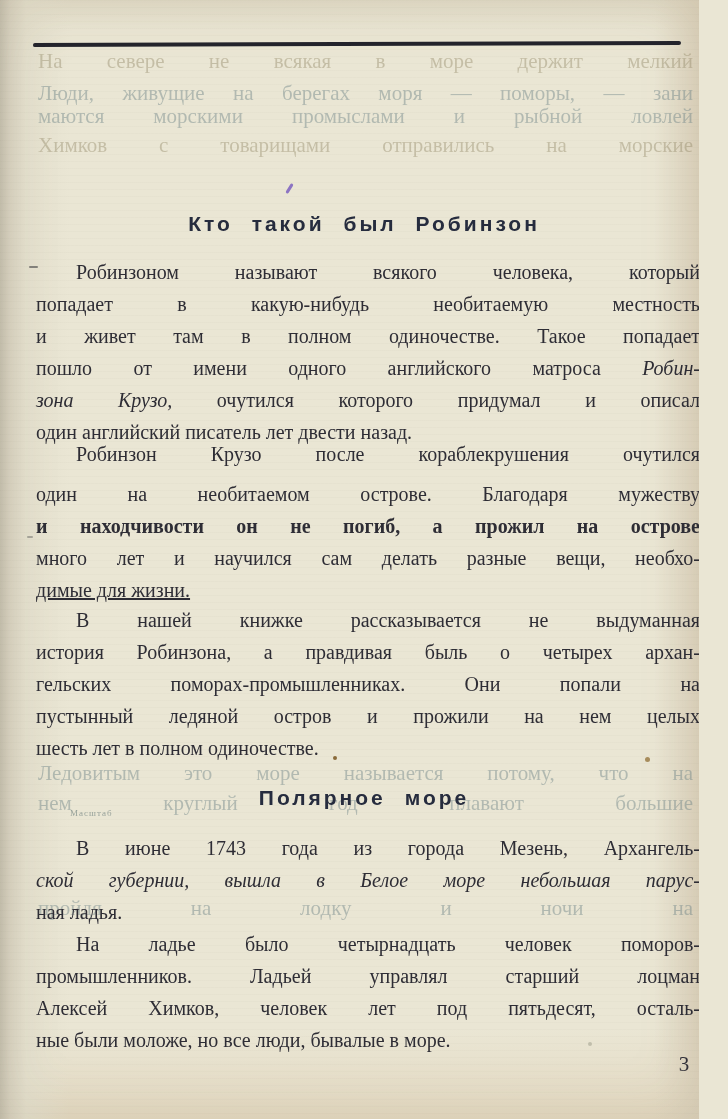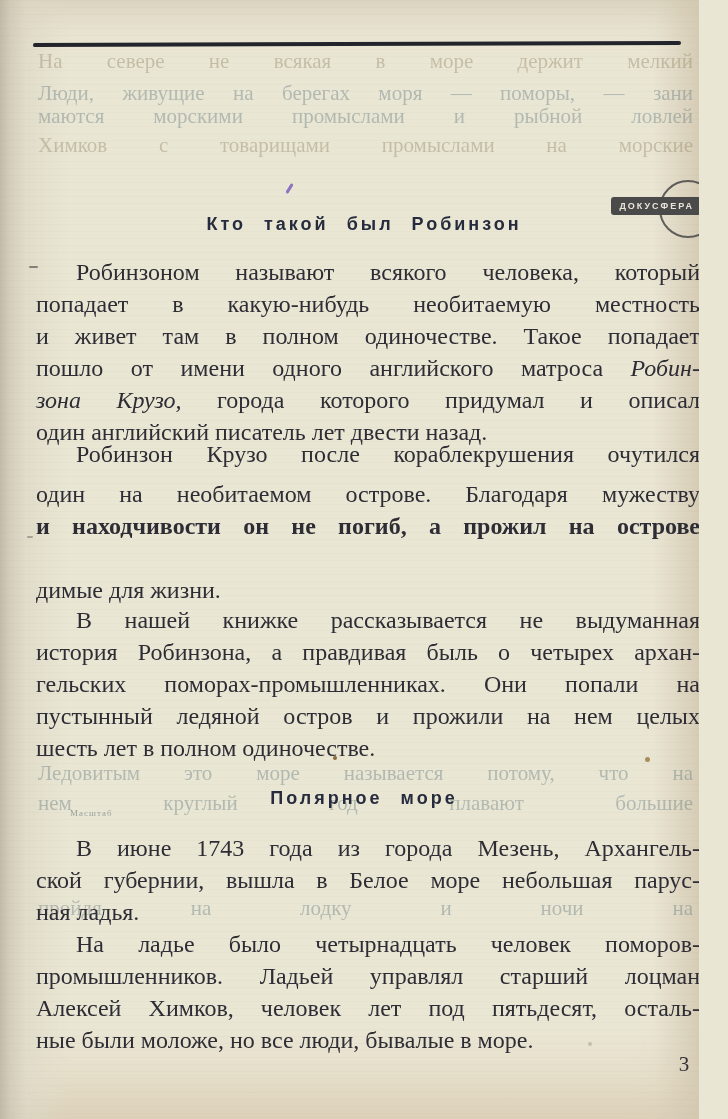--- a/index.html
+++ b/index.html
@@ -36,31 +36,31 @@
     filter:blur(0.7px);
     pointer-events:none;white-space:nowrap;overflow:hidden;
   }
   .ghost.olive{color:rgba(138,126,92,0.38);}
   .ghost.teal{color:rgba(100,125,128,0.42);}
   .ghost.tiny{font-size:9px;line-height:10px;width:auto;letter-spacing:1px;
     color:rgba(95,115,115,0.6);text-align:left;text-align-last:left;filter:blur(0.4px);}
   
   .textline{
     position:absolute;left:36px;width:664px;height:32px;
-    font-size:24px;line-height:32px;color:#2e2d35;
+    font-size:20px;line-height:32px;color:#2e2d35;
     text-align:justify;text-align-last:justify;white-space:nowrap;
     z-index:3;
   }
   .textline.indent{padding-left:40px;width:624px;}
   .textline.short{text-align-last:left;}
   .textline i{font-style:italic;}
   .heading{
     position:absolute;left:0;width:728px;text-align:center;
     font-family:"Liberation Sans","DejaVu Sans",sans-serif;
-    font-weight:bold;font-size:18px;line-height:24px;
+    font-weight:bold;font-size:21px;line-height:24px;
     letter-spacing:3px;word-spacing:10px;color:#262c3e;z-index:3;
   }
   .pagenum{
     position:absolute;left:664px;top:1052px;width:40px;
     font-size:21px;color:#33323a;text-align:center;z-index:3;
   }
   
   .wm{position:absolute;right:0;top:180px;width:84px;height:58px;z-index:4;}
   .wm-circle{
     position:absolute;right:-18px;top:0;width:54px;height:54px;
@@ -92,58 +92,55 @@
 
 <div class="page">
 
   <div class="ruling"></div>
 
   <div class="rule-top"></div>
 
   <div class="ghost olive" style="top:48px;">На севере не всякая в море держит мелкий</div>
   <div class="ghost teal" style="top:80px;">Люди, живущие на берегах моря — поморы, — зани</div>
   <div class="ghost teal" style="top:103px;">маются морскими промыслами и рыбной ловлей</div>
-  <div class="ghost olive" style="top:132px;">Химков с товарищами промыслами на морские</div>
+  <div class="ghost olive" style="top:132px;">Химков с товарищами отправились на морские</div>
 
-  <div class="wm">
-    <div class="wm-circle"></div>
-    <div class="wm-pill">ДОКУСФЕРА</div>
-  </div>
 
   <div class="ink-mark"></div>
 
   <div class="heading" style="top:212px;">Кто такой был Робинзон</div>
 
   <div class="textline indent" style="top:256px;">Робинзоном называют всякого человека, который</div>
   <div class="textline" style="top:288px;">попадает в какую-нибудь необитаемую местность</div>
   <div class="textline" style="top:320px;">и живет там в полном одиночестве. Такое попадает</div>
   <div class="textline" style="top:352px;"><span>пошло от имени одного английского матроса </span><i>Робин-</i></div>
-  <div class="textline" style="top:384px;"><i>зона Крузо,</i><span> города которого придумал и описал</span></div>
+  <div class="textline" style="top:384px;"><i>зона Крузо,</i><span> очутился которого придумал и описал</span></div>
   <div class="textline short" style="top:416px;">один английский писатель лет двести назад.</div>
 
   <div class="textline indent" style="top:438px;">Робинзон Крузо после кораблекрушения очутился</div>
   <div class="textline" style="top:478px;">один на необитаемом острове. Благодаря мужеству</div>
   <div class="textline" style="top:510px;font-weight:bold;">и находчивости он не погиб, а прожил на острове</div>
-  <div class="textline short" style="top:574px;">димые для жизни.</div>
+  <div class="textline" style="top:542px;">много лет и научился сам делать разные вещи, необхо-</div>
+  <div class="textline short" style="top:574px;text-decoration:underline;">димые для жизни.</div>
 
   <div class="textline indent" style="top:604px;">В нашей книжке рассказывается не выдуманная</div>
   <div class="textline" style="top:636px;">история Робинзона, а правдивая быль о четырех архан-</div>
   <div class="textline" style="top:668px;">гельских поморах-промышленниках. Они попали на</div>
   <div class="textline" style="top:700px;">пустынный ледяной остров и прожили на нем целых</div>
   <div class="textline short" style="top:732px;">шесть лет в полном одиночестве.</div>
 
   <div class="ghost teal" style="top:760px;">Ледовитым это море называется потому, что на</div>
   <div class="ghost teal" style="top:790px;">нем круглый год плавают большие</div>
   <div class="ghost tiny" style="top:808px;left:70px;">Масштаб</div>
   <div class="ghost teal" style="top:888px;margin-top:7px;">пройдя на лодку и ночи на</div>
 
   <div class="heading" style="top:786px;">Полярное море</div>
 
   <div class="textline indent" style="top:832px;">В июне 1743 года из города Мезень, Архангель-</div>
-  <div class="textline" style="top:864px;">ской губернии, вышла в Белое море небольшая парус-</div>
+  <div class="textline" style="top:864px;font-style:italic;">ской губернии, вышла в Белое море небольшая парус-</div>
   <div class="textline indent" style="top:928px;">На ладье было четырнадцать человек поморов-</div>
 
   <div class="textline short" style="top:896px;">ная ладья.</div>
   <div class="textline" style="top:960px;">промышленников. Ладьей управлял старший лоцман</div>
   <div class="textline" style="top:992px;">Алексей Химков, человек лет под пятьдесят, осталь-</div>
   <div class="textline short" style="top:1024px;">ные были моложе, но все люди, бывалые в море.</div>
 
   <div class="pagenum">3</div>
 
   <div class="speck s1"></div>

